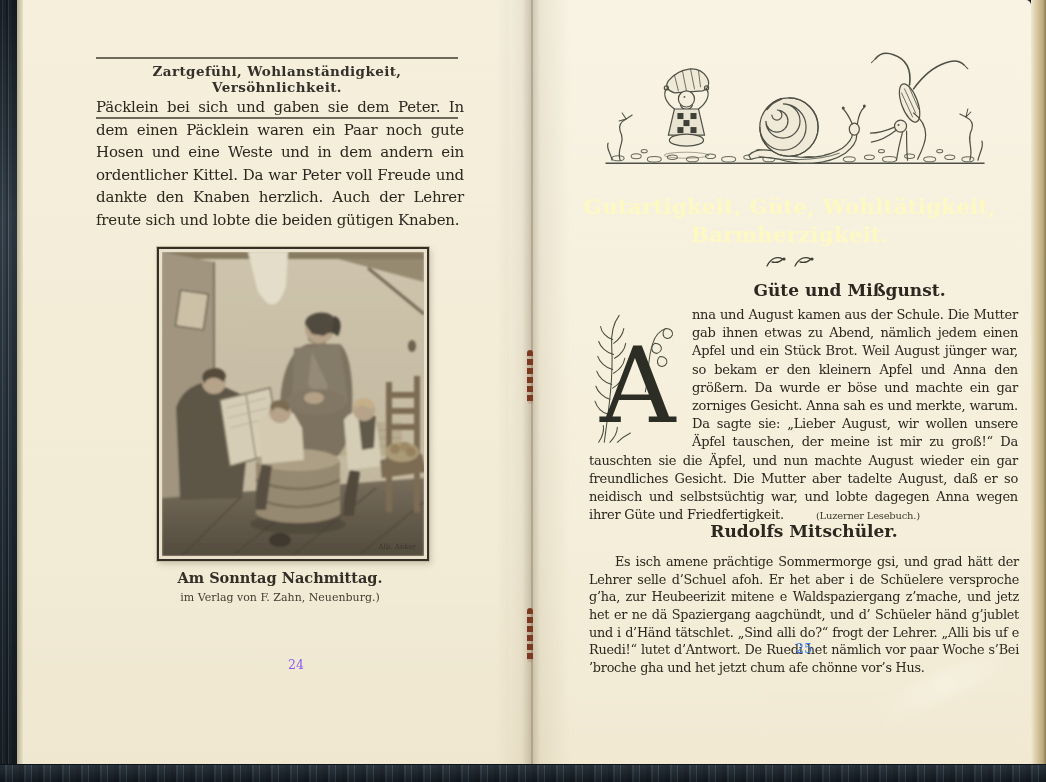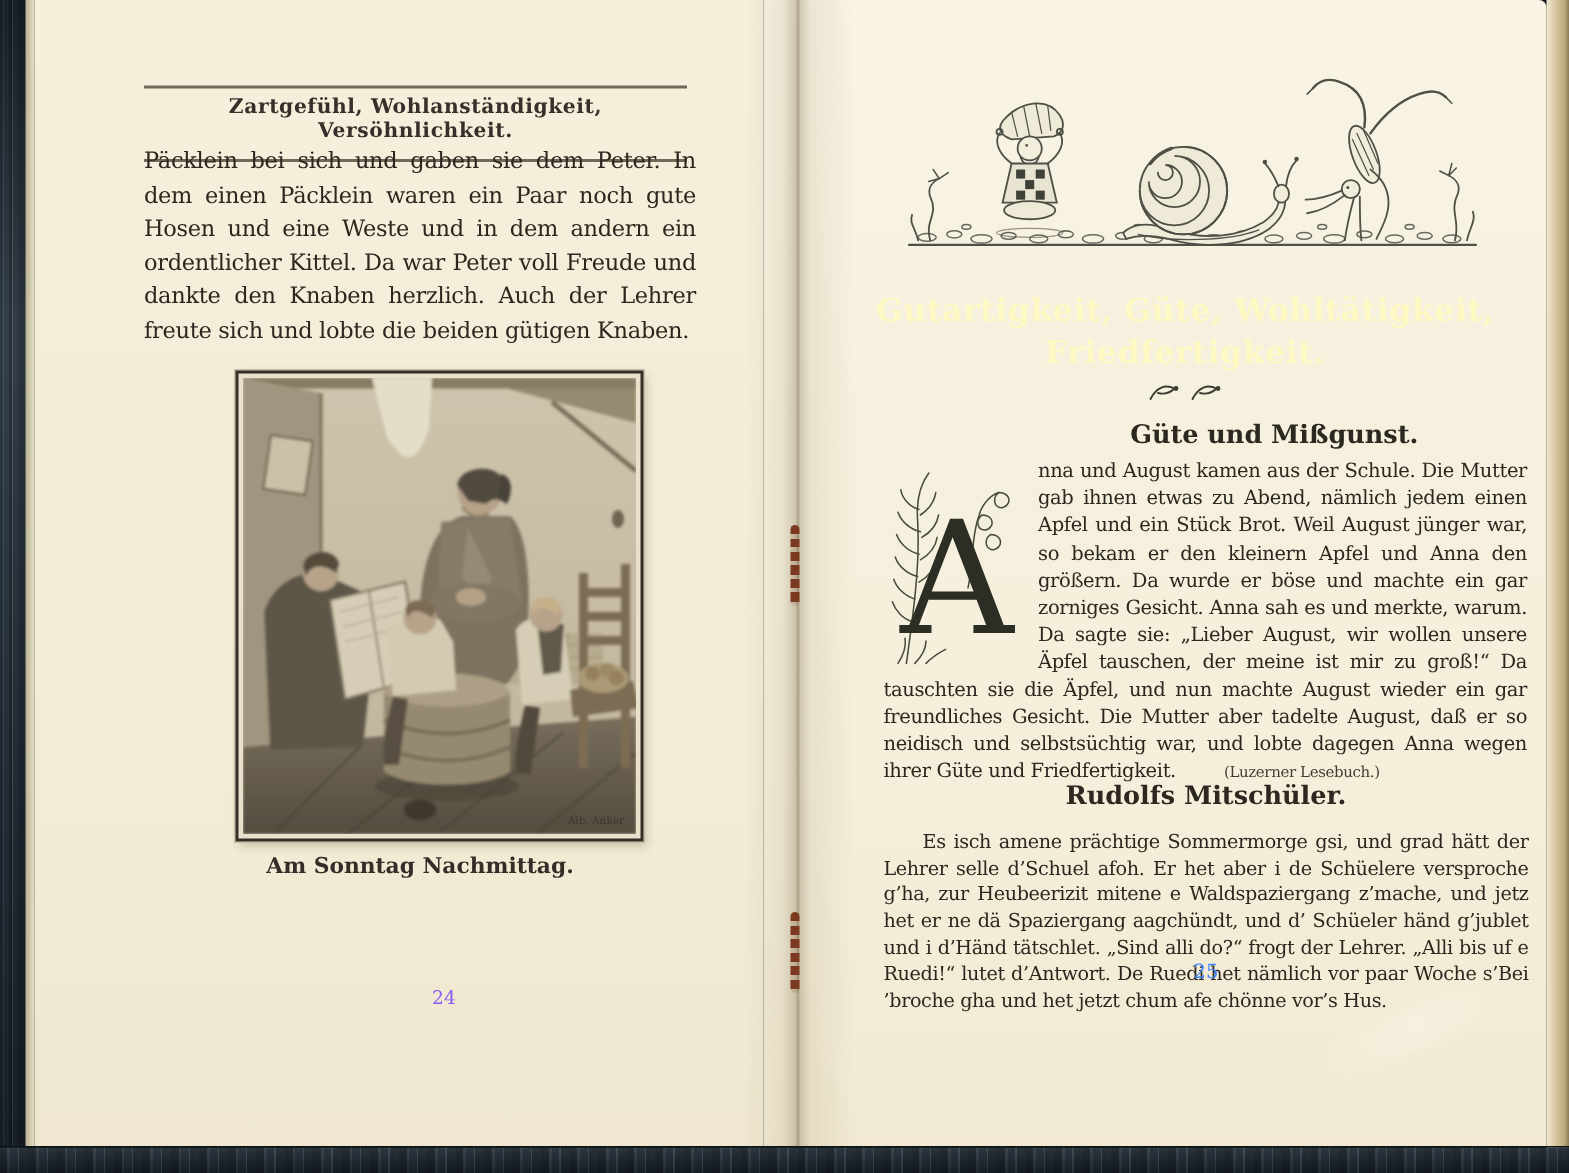--- a/index.html
+++ b/index.html
@@ -40,21 +40,21 @@
     background:
       linear-gradient(180deg,rgba(255,255,255,.08),rgba(0,0,0,.25)),
       repeating-linear-gradient(90deg,#141c24 0 5px,#2a3640 5px 7px,#1c2630 7px 12px,#33414c 12px 13px,#18212a 13px 19px);}
   .streak{left:870px;top:672px;width:150px;height:26px;transform:rotate(-24deg);
     background:linear-gradient(90deg,rgba(255,255,255,0),rgba(255,255,255,.5),rgba(255,255,255,0));
     filter:blur(4px);opacity:.5;}
 
   
   .lp-header{left:96px;top:57px;width:362px;text-align:center;
     font-size:13.5px;font-weight:bold;letter-spacing:.4px;color:#35302a;
-    padding:4px 0 11px;border-top:2px solid #6f695b;border-bottom:2px solid #6f695b;}
+    padding:4px 0 22px;border-top:2px solid #6f695b;border-bottom:2px solid #6f695b;}
   .lp-body{left:96px;top:96px;width:368px;font-size:15px;line-height:1.5;
     text-align:justify;letter-spacing:-.2px;}
   .painting-frame{left:157px;top:247px;width:272px;height:314px;
     border:2px solid #332e26;background:#e9e1cb;padding:3px;
     box-shadow:0 0 0 1px #c6bca1, 2px 3px 6px rgba(80,70,50,.25);}
   .painting-frame svg{display:block;width:262px;height:304px;}
   .lp-caption-title{left:96px;top:569px;width:368px;text-align:center;
     font-size:14.5px;font-weight:bold;color:#332e27;}
   .lp-caption-sub{left:96px;top:590px;width:368px;text-align:center;
     font-size:11px;line-height:1.45;color:#433d31;}
@@ -184,20 +184,21 @@
         <circle cx="249" cy="200" r="5" fill="#8d7751"></circle>
         <ellipse cx="118" cy="288" rx="11" ry="7" fill="#27221a"></ellipse>
       </g>
       <rect width="262" height="304" fill="#cbbfa4" opacity="0.15"></rect>
       <text x="254" y="297" font-size="7" text-anchor="end" fill="#3c372c" font-family="'DejaVu Serif',serif">Alb. Anker</text>
     </svg>
   </div>
 
   <div class="abs lp-caption-title">Am Sonntag Nachmittag.</div>
   <div class="abs lp-caption-sub">
+    <div>im Verlag von F. Zahn, Neuenburg.)</div>
   </div>
   <div class="abs lp-pagenum">24</div>
 
   <div class="abs vignette">
     <svg viewBox="0 0 390 128">
       <g stroke="#4e5046" stroke-width="1.2" fill="none" stroke-linecap="round">
         <path d="M8,116 L384,116" stroke-width="1.5"></path>
         <g stroke-width="1" opacity="0.85">
           <ellipse cx="20" cy="111" rx="6" ry="2.6"></ellipse>
             <ellipse cx="38" cy="109" rx="5" ry="2.4"></ellipse>
@@ -269,21 +270,21 @@
         <path d="M364,18 l4,4 M276,12 l-4,4" stroke-width="1"></path>
         <path d="M370,113 C374,100 366,94 372,82 C374,76 370,72 366,70"></path>
         <path d="M366,70 l5,-5 M366,70 l-6,-3 M366,70 l2,-8" stroke-width="1"></path>
         <path d="M378,113 C380,104 384,100 382,94"></path>
       </g>
     </svg>
   </div>
 
   <div class="abs rp-title">
     <div>Gutartigkeit, Güte, Wohltätigkeit,</div>
-    <div>Friedfertigkeit.</div>
+    <div>Barmherzigkeit.</div>
   </div>
 
   <div class="abs rp-ornament">
     <svg viewBox="0 0 54 16" width="54" height="16">
       <g stroke="#3c3e34" stroke-width="1.3" fill="none" stroke-linecap="round">
         <path d="M4,13 C8,5 14,3 20,6"></path>
           <path d="M20,6 C17,9 13,10 9,9"></path>
         <circle cx="21" cy="6" r="1.6" fill="#3c3e34" stroke="none"></circle>
         <path d="M32,13 C36,5 42,3 48,6"></path>
           <path d="M48,6 C45,9 41,10 37,9"></path>

